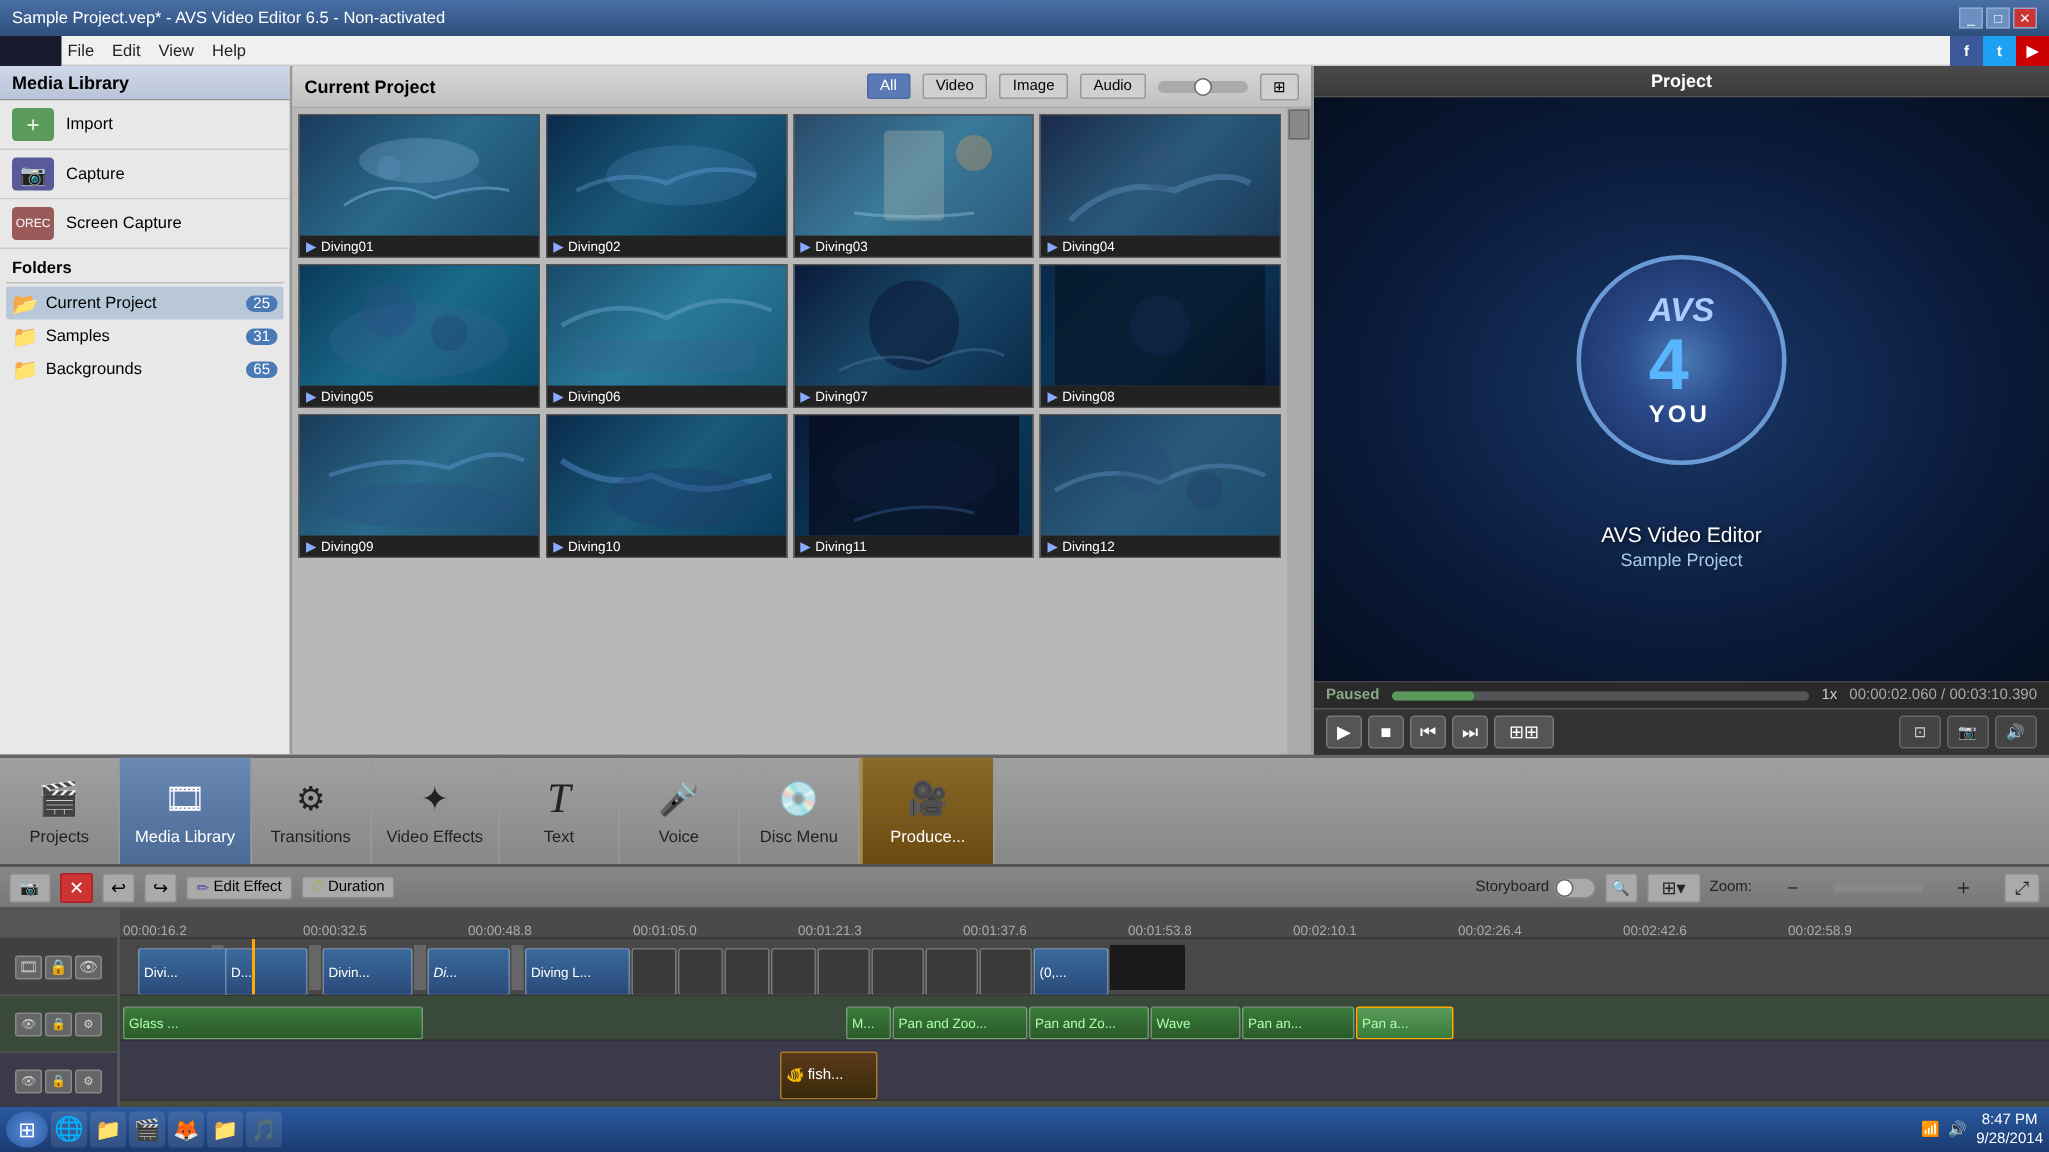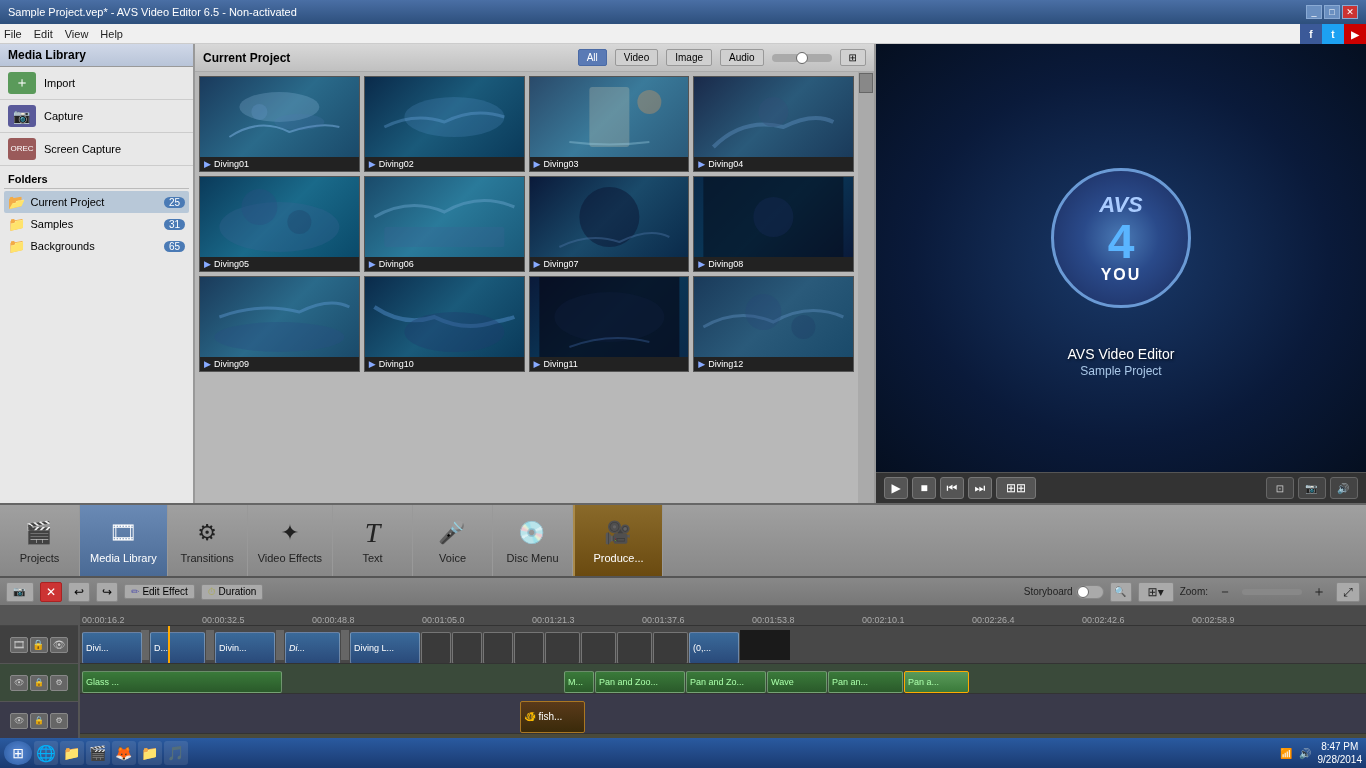--- a/index.html
+++ b/index.html
@@ -28,20 +28,21 @@
 
     
     #menu-bar {
       background: #f0f0f0;
       border-bottom: 1px solid #ccc;
       padding: 2px 4px;
       display: flex;
       gap: 12px;
       height: 20px;
       align-items: center;
+      margin-left: 41px;
     }
     #menu-bar span { cursor: pointer; font-size: 11px; color: #222; }
 
     
     #social-icons {
       position: absolute;
       top: 24px;
       right: 0;
       display: flex;
       background: #555;
@@ -433,21 +434,21 @@
       margin-left: auto;
       display: flex;
       align-items: center;
       gap: 6px;
       font-size: 10px;
       color: #222;
     }
     .zoom-area {
       display: flex;
       align-items: center;
-      gap: 10px;
+      gap: 20px;
       font-size: 10px;
       color: #222;
     }
     .zoom-slider {
       width: 60px; height: 6px;
       background: #888;
       border-radius: 3px;
     }
 
     #timeline-content {
@@ -828,35 +829,48 @@
 
         </div>
       </div>
       <div id="scroll-bar" style="width:16px;background:#aaa;flex-shrink:0;">
         <div style="width:14px;height:20px;background:#888;border:1px solid #666;margin:1px auto;cursor:pointer;"></div>
       </div>
     </div>
   </div>
 
   <div id="preview-panel">
+    <div id="preview-header">Project</div>
 
     <div id="preview-screen">
       <div class="avs-logo">
         <div class="avs-circle">
-          <div style="text-align:center;">
+          <div style="text-align:left;">
             <div style="font-size:22px;font-weight:bold;color:#aaccff;font-style:italic;">AVS</div>
             <div style="font-size:48px;font-weight:bold;color:#5ab5ff;line-height:1;">4</div>
             <div style="font-size:16px;font-weight:bold;color:white;letter-spacing:2px;">YOU</div>
           </div>
         </div>
       </div>
       <div class="avs-subtitle">AVS Video Editor</div>
       <div class="avs-subtitle2">Sample Project</div>
     </div>
 
+    <div id="preview-status">
+      <span class="status-text">Paused</span>
+      <div class="progress-bar-small">
+        <div class="progress-fill"></div>
+      </div>
+      <span>1x</span>
+      <span class="time-display">
+        <span>00:00:02.060</span>
+        <span> / </span>
+        <span>00:03:10.390</span>
+      </span>
+    </div>
 
     <div id="preview-controls">
       <div class="ctrl-btn-round">▶</div>
       <div class="ctrl-btn-round">■</div>
       <div class="ctrl-btn-round">⏮</div>
       <div class="ctrl-btn-round">⏭</div>
       <div class="ctrl-btn-round" style="width:40px;">⊞⊞</div>
       <div class="ctrl-spacer"></div>
       <div class="view-btn">⊡</div>
       <div class="view-btn">📷</div>
@@ -979,21 +993,21 @@
           <div class="ruler-mark" style="width:110px;padding-right:4px;">00:02:42.6</div>
           <div class="ruler-mark" style="width:110px;padding-right:4px;">00:02:58.9</div>
         </div>
       </div>
 
       <div class="tl-track" style="height:38px;background:#484848;position:relative;">
 
         <div style="position:absolute;left:88px;top:0;width:2px;height:100%;background:#ffaa00;z-index:10;"></div>
 
         <div style="display:flex;height:100%;align-items:center;padding:2px 0;overflow:hidden;gap:1px;">
-          <div class="tl-clip tl-clip-video" style="width:60px;left:2px;position:relative;flex-shrink:0;">Divi...</div>
+          <div class="tl-clip tl-clip-video" style="width:60px;left:12px;position:relative;flex-shrink:0;">Divi...</div>
           <div style="width:8px;height:30px;background:#666;flex-shrink:0;"></div>
           <div class="tl-clip tl-clip-video" style="width:55px;position:relative;flex-shrink:0;">D...</div>
           <div style="width:8px;height:30px;background:#666;flex-shrink:0;"></div>
           <div class="tl-clip tl-clip-video" style="width:60px;position:relative;flex-shrink:0;">Divin...</div>
           <div style="width:8px;height:30px;background:#666;flex-shrink:0;"></div>
           <div class="tl-clip tl-clip-video" style="width:55px;position:relative;flex-shrink:0;font-style:italic;">Di...</div>
           <div style="width:8px;height:30px;background:#666;flex-shrink:0;"></div>
           <div class="tl-clip tl-clip-video" style="width:70px;position:relative;flex-shrink:0;">Diving L...</div>
           <div class="tl-clip tl-clip-video" style="width:30px;position:relative;flex-shrink:0;background:#3a3a3a;"></div>
           <div class="tl-clip tl-clip-video" style="width:30px;position:relative;flex-shrink:0;background:#3a3a3a;"></div>

